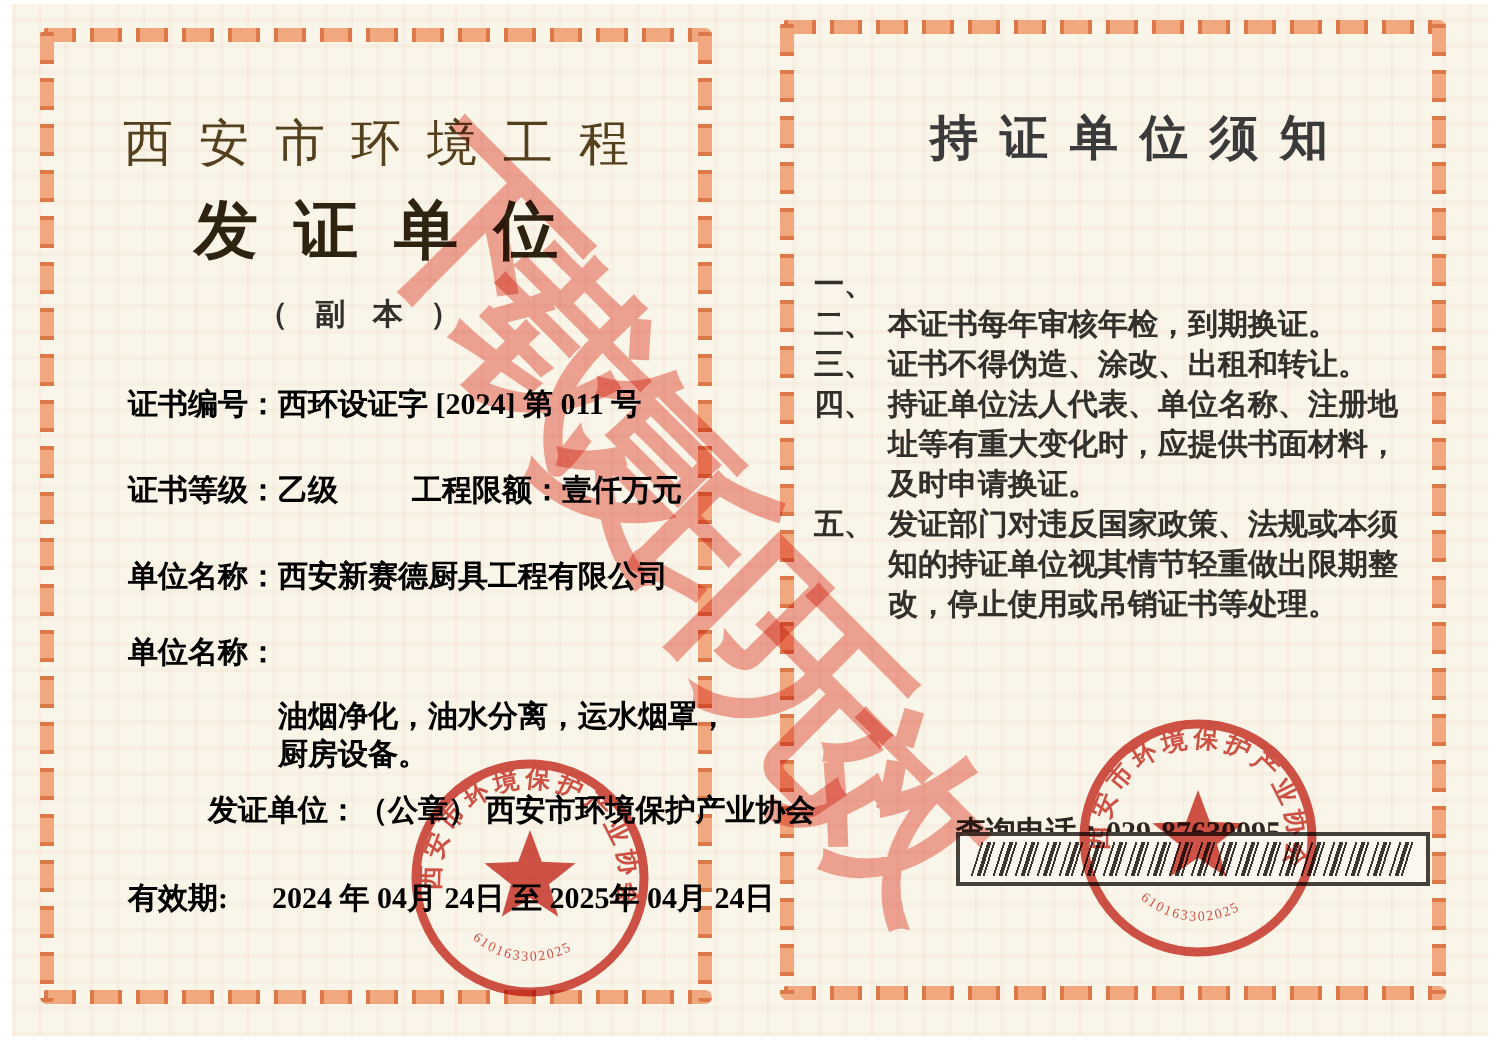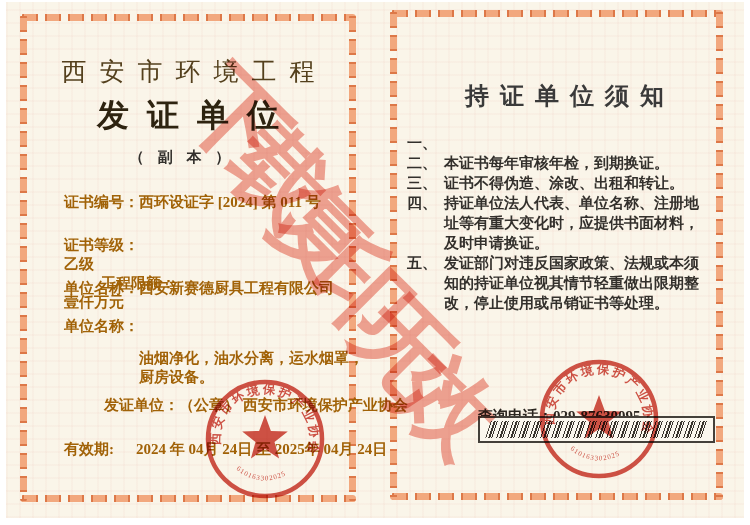--- a/index.html
+++ b/index.html
@@ -16,26 +16,26 @@
   .strip-v{position:absolute;width:7px;border-radius:4px;
     background:repeating-linear-gradient(180deg, rgba(0,0,0,0) 0 2px, #dd7848 2px 4px,
       #f2a87e 4px 16px, #dd7848 16px 18px, rgba(0,0,0,0) 18px 23px);}
   
   .t1{position:absolute;left:20px;top:55px;width:336px;text-align:center;font-size:25px;
       font-weight:400;letter-spacing:13px;padding-left:13px;box-sizing:border-box;color:#54401d;}
   .t2{position:absolute;left:20px;top:94px;width:336px;text-align:center;font-size:32px;
       font-weight:800;letter-spacing:18px;padding-left:18px;box-sizing:border-box;color:#2e2310;}
   .sub{position:absolute;left:20px;top:148px;width:324px;text-align:center;font-size:15px;
       font-weight:700;letter-spacing:5px;color:#33302c;}
-  .row{position:absolute;left:64px;display:flex;font-weight:700;font-size:15px;color:#a16207;}
+  .row{position:absolute;left:64px;display:flex;font-weight:700;font-size:15px;color:#000000;}
   .row .lab{white-space:nowrap;}
   .wrapval{width:232px;margin-top:32px;}
   
   .rt{position:absolute;left:390px;top:53px;width:349px;text-align:center;font-size:24px;
-      font-weight:700;letter-spacing:11px;padding-left:11px;box-sizing:border-box;color:#3a3a3a;margin-top:27px;}
+      font-weight:700;letter-spacing:11px;padding-left:11px;box-sizing:border-box;color:#3a3a3a;}
   #notices{position:absolute;left:407px;top:133px;width:305px;}
   .notice{display:flex;font-size:15px;line-height:20px;font-weight:700;color:#33302c;}
   .notice .num{width:37px;flex:none;}
   .notice .ntext{width:264px;}
   .phone{position:absolute;left:478px;top:391px;font-size:15px;font-weight:700;color:#2b2620;white-space:nowrap;margin-top:16px;}
   #barcode{position:absolute;left:478px;top:416px;width:237px;height:27px;border:2px solid #44403a;
            box-sizing:border-box;background:#fbf7ee;}
   #barcode .bars{position:absolute;top:3px;bottom:3px;left:8px;right:8px;transform:skewX(-18deg);
     background:repeating-linear-gradient(90deg,#3a352e 0 1px,rgba(0,0,0,0) 1px 3px,#3a352e 3px 5px,
       rgba(0,0,0,0) 5px 6px,#3a352e 6px 7px,rgba(0,0,0,0) 7px 11px);}
@@ -63,21 +63,21 @@
   <div class="strip-v" style="left:716px;top:10px;height:490px;"></div>
 
   <div class="t1">西安市环境工程</div>
   <div class="t2">发证单位</div>
   <div class="sub">（ 副 本 ）</div>
 
   <div class="row" style="top:193px;">
     <span class="lab">证书编号：</span>
     <span class="val">西环设证字 [2024] 第 011 号</span>
   </div>
-  <div class="row" style="top:236px;flex-direction:column;">
+  <div class="row" style="top:236px;">
     <span class="lab">证书等级：</span>
     <span class="val">乙级</span>
     <span class="lab" style="margin-left:37px;">工程限额：</span>
     <span class="val">壹仟万元</span>
   </div>
   <div class="row" style="top:279px;">
     <span class="lab">单位名称：</span>
     <span class="val">西安新赛德厨具工程有限公司</span>
   </div>
   <div class="row" style="top:317px;">

